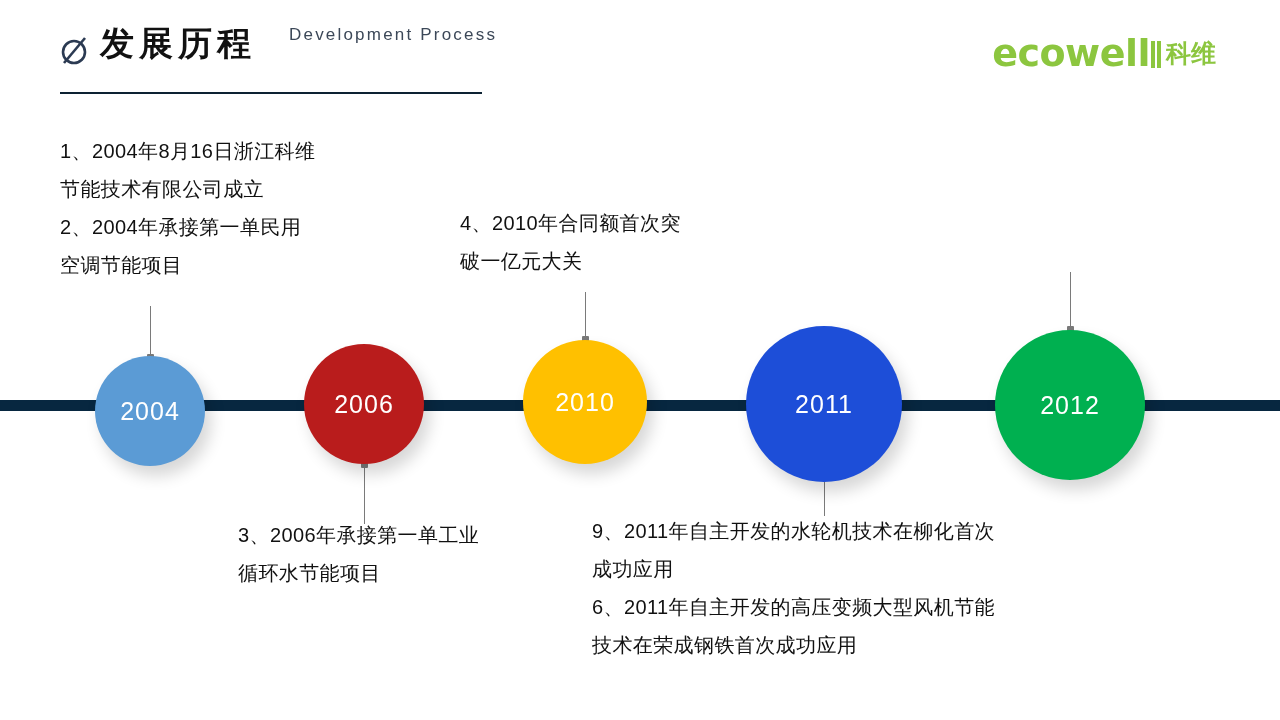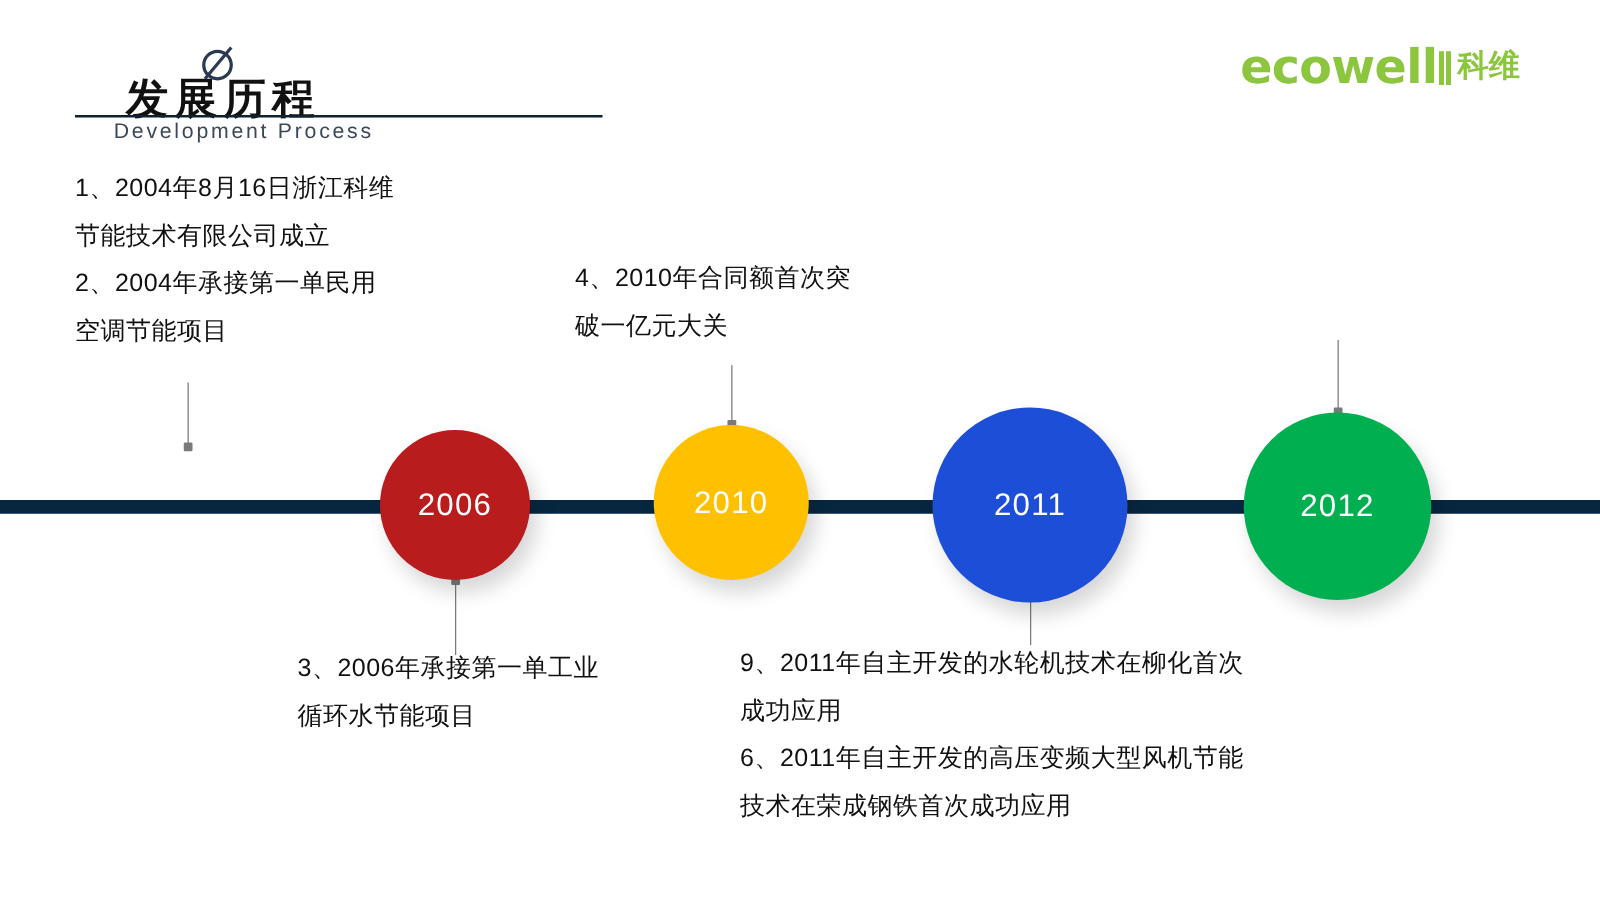--- a/index.html
+++ b/index.html
@@ -20,22 +20,21 @@
     inset: 0;
     background: #ffffff;
   }
 
   
   .header {
     position: absolute;
     left: 58px;
     top: 26px;
     display: flex;
-    align-items: center;
-    flex-direction: column;
+    align-items: flex-start;
   }
   .brand-mark {
     width: 36px;
     height: 36px;
     position: relative;
     top: 6px;
     margin-right: 6px;
     flex: 0 0 auto;
   }
   .title-cn {
@@ -171,20 +170,23 @@
   </div>
 
   <div class="timeline-bar"></div>
 
   <div class="connector down" style="left:150px; top:306px; height:52px;"></div>
   <div class="connector up" style="left:364px; top:464px; height:60px;"></div>
   <div class="connector down" style="left:585px; top:292px; height:48px;"></div>
   <div class="connector up" style="left:824px; top:468px; height:48px;"></div>
   <div class="connector down" style="left:1070px; top:272px; height:58px;"></div>
 
+  <div class="node" style="left:95px; top:356px; width:110px; height:110px; background:#5B9BD5;">
+    <span>2004</span>
+  </div>
   <div class="node" style="left:304px; top:344px; width:120px; height:120px; background:#b91c1c;">
     <span>2006</span>
   </div>
   <div class="node" style="left:523px; top:340px; width:124px; height:124px; background:#FFC000;">
     <span>2010</span>
   </div>
   <div class="node" style="left:746px; top:326px; width:156px; height:156px; background:#1d4ed8;">
     <span>2011</span>
   </div>
   <div class="node" style="left:995px; top:330px; width:150px; height:150px; background:#00B050;">

